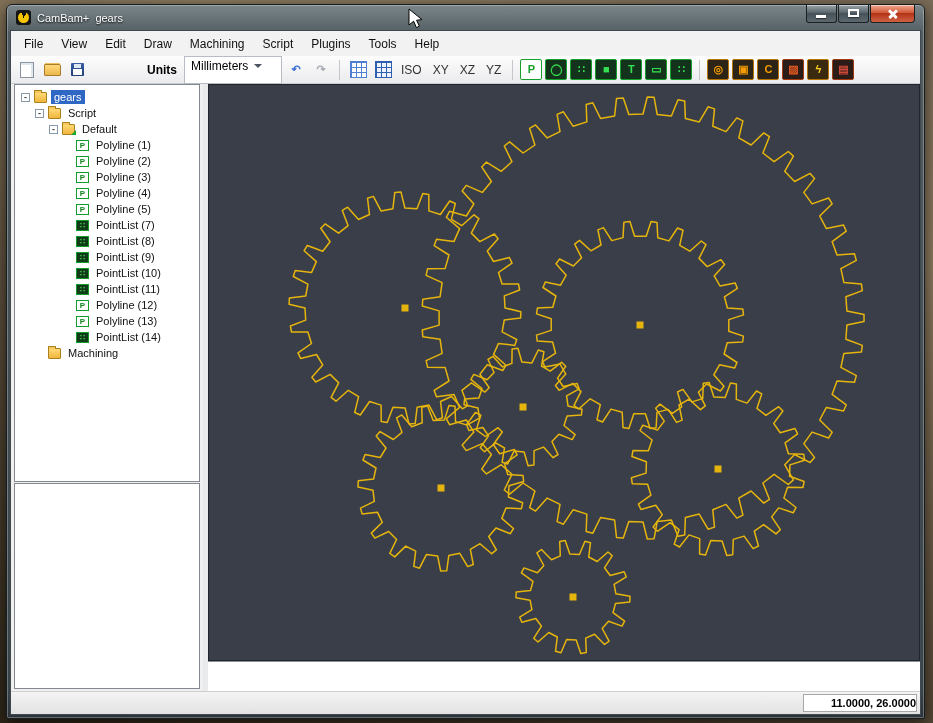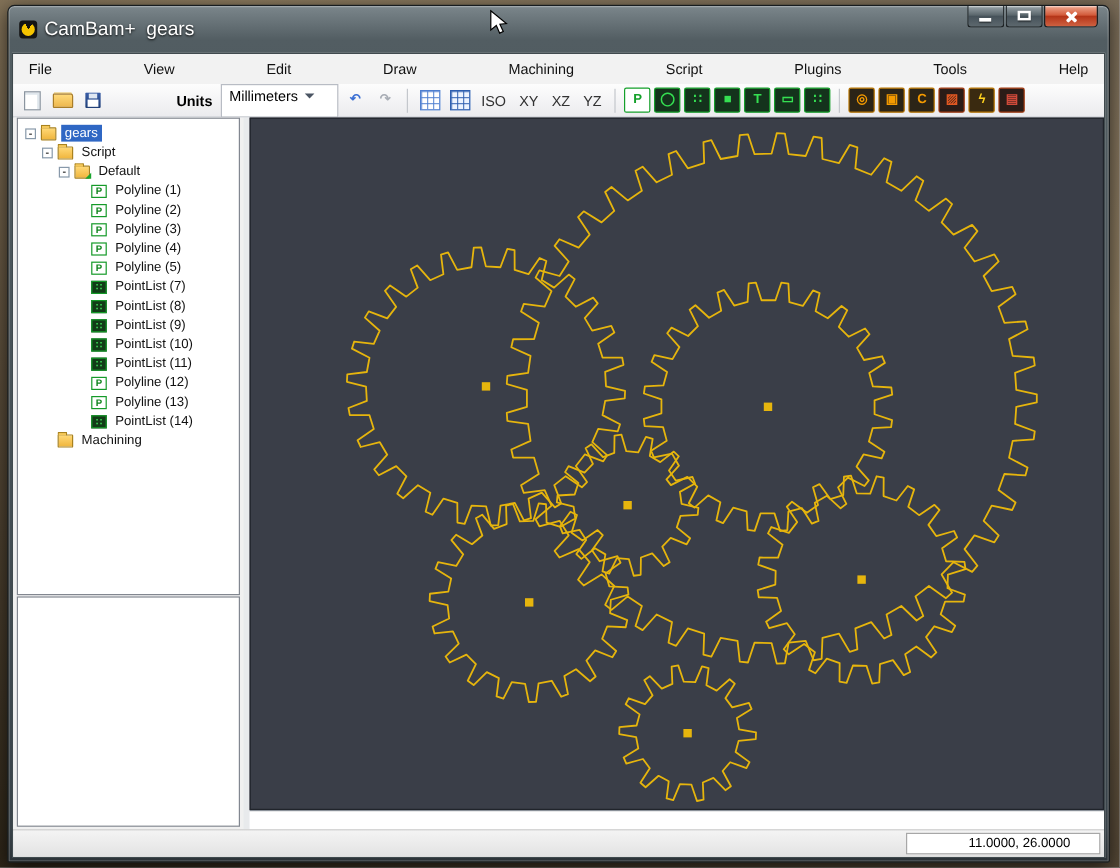--- a/index.html
+++ b/index.html
@@ -9,38 +9,38 @@
     background:linear-gradient(200deg,#7a6c58 0%,#8c7b5f 25%,#5d4f3c 60%,#2e2619 100%);
   }
   
   .window{
     position:absolute;left:6px;top:4px;width:919px;height:715px;box-sizing:border-box;
     background:linear-gradient(180deg,#7b868b 0%,#525d62 4%,#39434a 96%,#2c3338 100%);
     border:1px solid #171c1f;border-radius:6px 6px 2px 2px;
     box-shadow:inset 0 0 0 1px rgba(255,255,255,.28), 0 4px 16px rgba(0,0,0,.65);
     padding:0 3px 3px;display:flex;flex-direction:column;
   }
-  .titlebar{height:39px;display:flex;align-items:center;color:#fff;font-size:16px;position:relative;padding-left:6px;text-align:center;}
+  .titlebar{height:25px;display:flex;align-items:center;color:#fff;font-size:11px;position:relative;padding-left:6px;text-align:center;}
   .titlebar .title{white-space:pre;text-shadow:0 1px 2px #000;margin-left:6px;}
   .logo{width:15px;height:15px;border-radius:3px;background:#141414;position:relative;flex:none;}
   .logo::after{content:'';position:absolute;left:2px;top:2px;width:11px;height:11px;border-radius:50%;
     background:conic-gradient(from 35deg,#f5c400 0 300deg,#141414 300deg 360deg);}
   .winbtns{position:absolute;right:6px;top:0;display:flex;}
   .wbtn{width:29px;height:17px;border:1px solid #1b2022;border-top:none;position:relative;
     background:linear-gradient(#9aa4a9,#5a666c 45%,#46525a 50%,#5d686e);
     border-radius:0 0 3px 3px;box-shadow:inset 0 1px 0 rgba(255,255,255,.45);margin-left:1px;}
   .wbtn-close{width:43px;background:linear-gradient(#efa88f,#d25a3a 45%,#b43418 50%,#cf6242);border-radius:0 0 4px 3px;}
   .wbtn-min::after{content:'';position:absolute;left:9px;bottom:4px;width:10px;height:3px;background:#fff;box-shadow:0 1px 1px rgba(0,0,0,.5);}
   .wbtn-max::after{content:'';position:absolute;left:9px;top:4px;width:11px;height:8px;border:2px solid #fff;box-sizing:border-box;box-shadow:0 1px 1px rgba(0,0,0,.4);}
   .wbtn-close::before,.wbtn-close::after{content:'';position:absolute;left:50%;top:50%;width:11px;height:2.6px;background:#fff;border-radius:1px;}
   .wbtn-close::before{transform:translate(-50%,-50%) rotate(45deg);}
   .wbtn-close::after{transform:translate(-50%,-50%) rotate(-45deg);}
   
   .client{flex:1;display:flex;flex-direction:column;background:#f0f0f0;border:1px solid #404a4e;min-height:0;}
-  .menubar{display:flex;align-items:center;height:25px;padding:0 4px;background:#f2f2f2;font-size:12px;color:#111;justify-content:space-between;}
+  .menubar{display:flex;align-items:center;height:25px;padding:0 4px;background:#f2f2f2;font-size:12px;color:#111;}
   .menu-item{padding:4px 9px;border-radius:2px;}
   .toolbar{display:flex;align-items:center;height:27px;gap:3px;padding:0 5px;
     background:linear-gradient(#fdfdfd,#ebebee);border-bottom:1px solid #c9ccd2;}
   .tb-icon{width:20px;height:19px;display:flex;align-items:center;justify-content:center;
     font:bold 11px/1 "Liberation Sans",sans-serif;border:1px solid transparent;border-radius:2px;flex:none;}
   .tb-sep{width:1px;height:20px;background:#c4c7cc;margin:0 4px;flex:none;}
   .tb-text{font-size:12px;color:#333;padding:2px 4px;flex:none;}
   .tb-units-label{font-weight:bold;font-size:12px;margin:0 4px 0 8px;flex:none;padding-left:48px;}
   .tb-combo{display:flex;align-items:center;background:#fff;border:1px solid #b8bcc4;
     height:18px;padding:0 4px 8px 6px;font-size:12px;min-width:86px;flex:none;}
@@ -101,21 +101,21 @@
     display:flex;align-items:center;justify-content:center;border:1px solid #1d7a49;border-radius:2px;margin-right:24px;}
   .propgrid{flex:1;margin:1px 3px 2px;border:1px solid #828790;background:#fff;min-height:0;}
   .splitter{width:5px;flex:none;background:#e8eaec;}
   .right{flex:1;display:flex;flex-direction:column;min-width:0;min-height:0;}
   .canvas{height:577px;flex:none;border:1px solid #20242b;box-sizing:border-box;position:relative;overflow:hidden;}
   .strip{flex:1;background:#ffffff;border-top:1px solid #8a9098;}
   
   .statusbar{height:22px;flex:none;display:flex;align-items:center;padding:0 2px;
     background:linear-gradient(#f4f4f4,#e2e2e2);border-top:1px solid #cfcfcf;}
   .sb-spacer{flex:1;}
-  .sb-coords{min-width:112px;text-align:right;background:#fff;border:1px solid #a7a7a7;font-size:11px;padding:2px 24px;margin:1px;}
+  .sb-coords{min-width:112px;text-align:right;background:#fff;border:1px solid #a7a7a7;font-size:11px;padding:2px 0;margin:1px;font-weight:bold;}
   .cursor{position:absolute;left:408px;top:8px;z-index:99;pointer-events:none;}
 </style>
 </head>
 <body>
 
 <div class="window">
   <div class="titlebar">
     <span class="logo"></span>
     <span class="title">CamBam+  gears</span>
     <div class="winbtns">

